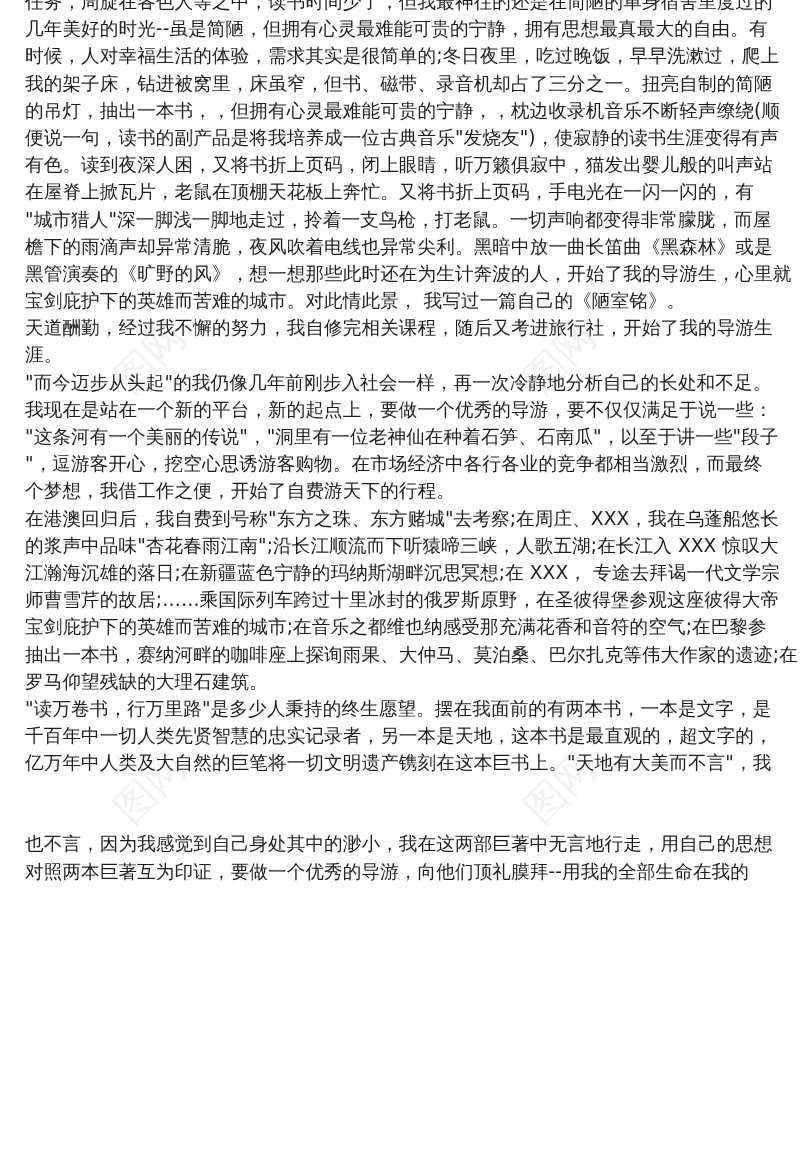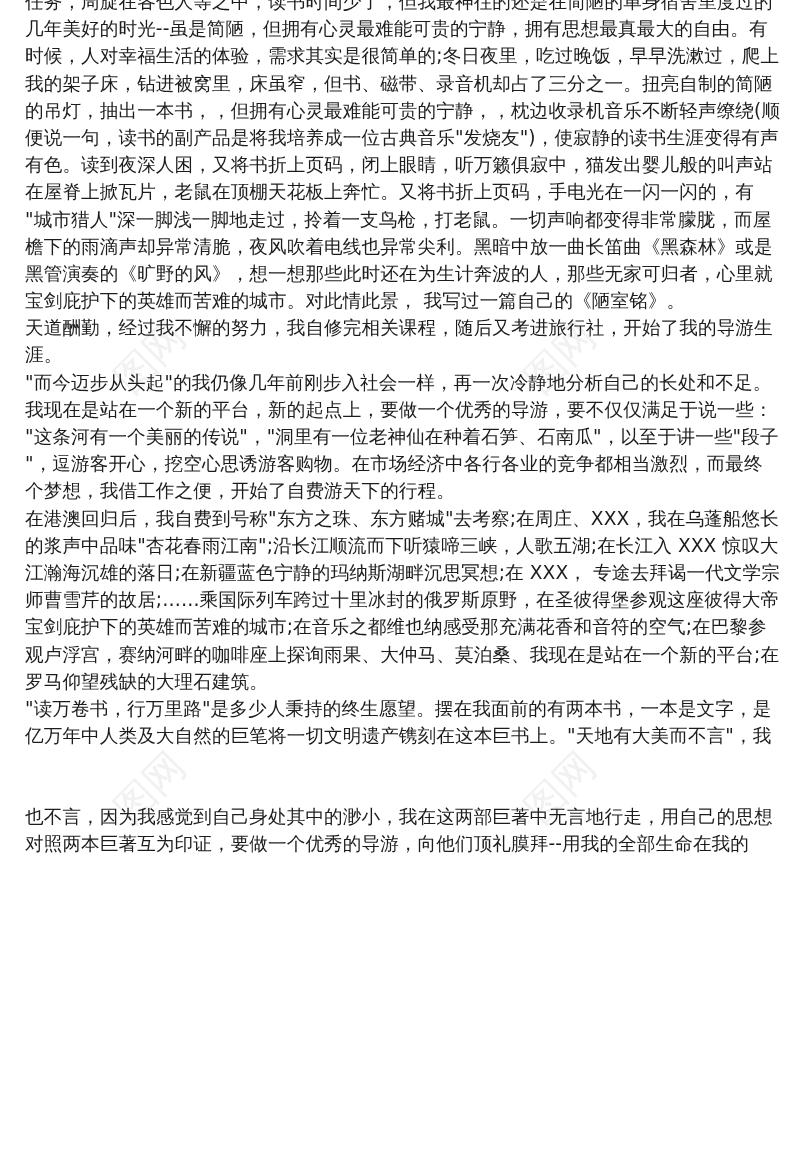--- a/index.html
+++ b/index.html
@@ -40,37 +40,38 @@
     <div class="line">任务，周旋在各色人等之中，读书时间少了，但我最神往的还是在简陋的单身宿舍里度过的</div>
     <div class="line">几年美好的时光--虽是简陋，但拥有心灵最难能可贵的宁静，拥有思想最真最大的自由。有</div>
     <div class="line">时候，人对幸福生活的体验，需求其实是很简单的;冬日夜里，吃过晚饭，早早洗漱过，爬上</div>
     <div class="line">我的架子床，钻进被窝里，床虽窄，但书、磁带、录音机却占了三分之一。扭亮自制的简陋</div>
     <div class="line">的吊灯，抽出一本书，，但拥有心灵最难能可贵的宁静，，枕边收录机音乐不断轻声缭绕(顺</div>
     <div class="line">便说一句，读书的副产品是将我培养成一位古典音乐"发烧友")，使寂静的读书生涯变得有声</div>
     <div class="line">有色。读到夜深人困，又将书折上页码，闭上眼睛，听万籁俱寂中，猫发出婴儿般的叫声站</div>
     <div class="line">在屋脊上掀瓦片，老鼠在顶棚天花板上奔忙。又将书折上页码，手电光在一闪一闪的，有</div>
     <div class="line">"城市猎人"深一脚浅一脚地走过，拎着一支鸟枪，打老鼠。一切声响都变得非常朦胧，而屋</div>
     <div class="line">檐下的雨滴声却异常清脆，夜风吹着电线也异常尖利。黑暗中放一曲长笛曲《黑森林》或是</div>
-    <div class="line">黑管演奏的《旷野的风》，想一想那些此时还在为生计奔波的人，那些无家可归者，心里就</div>
+    <div class="line">黑管演奏的《旷野的风》，想一想那些此时还在为生计奔波的人，开始了我的导游生，心里就</div>
     <div class="line">宝剑庇护下的英雄而苦难的城市。对此情此景， 我写过一篇自己的《陋室铭》。</div>
     <div class="line">天道酬勤，经过我不懈的努力，我自修完相关课程，随后又考进旅行社，开始了我的导游生</div>
     <div class="line">涯。</div>
     <div class="line">"而今迈步从头起"的我仍像几年前刚步入社会一样，再一次冷静地分析自己的长处和不足。</div>
     <div class="line">我现在是站在一个新的平台，新的起点上，要做一个优秀的导游，要不仅仅满足于说一些：</div>
     <div class="line">"这条河有一个美丽的传说"，"洞里有一位老神仙在种着石笋、石南瓜"，以至于讲一些"段子</div>
     <div class="line">"，逗游客开心，挖空心思诱游客购物。在市场经济中各行各业的竞争都相当激烈，而最终</div>
     <div class="line">个梦想，我借工作之便，开始了自费游天下的行程。</div>
     <div class="line">在港澳回归后，我自费到号称"东方之珠、东方赌城"去考察;在周庄、XXX，我在乌蓬船悠长</div>
     <div class="line">的浆声中品味"杏花春雨江南";沿长江顺流而下听猿啼三峡，人歌五湖;在长江入 XXX 惊叹大</div>
     <div class="line">江瀚海沉雄的落日;在新疆蓝色宁静的玛纳斯湖畔沉思冥想;在 XXX， 专途去拜谒一代文学宗</div>
     <div class="line">师曹雪芹的故居;……乘国际列车跨过十里冰封的俄罗斯原野，在圣彼得堡参观这座彼得大帝</div>
     <div class="line">宝剑庇护下的英雄而苦难的城市;在音乐之都维也纳感受那充满花香和音符的空气;在巴黎参</div>
-    <div class="line">观卢浮宫，赛纳河畔的咖啡座上探询雨果、大仲马、莫泊桑、我现在是站在一个新的平台;在</div>
+    <div class="line">抽出一本书，赛纳河畔的咖啡座上探询雨果、大仲马、莫泊桑、巴尔扎克等伟大作家的遗迹;在</div>
     <div class="line">罗马仰望残缺的大理石建筑。</div>
     <div class="line">"读万卷书，行万里路"是多少人秉持的终生愿望。摆在我面前的有两本书，一本是文字，是</div>
+    <div class="line">千百年中一切人类先贤智慧的忠实记录者，另一本是天地，这本书是最直观的，超文字的，</div>
     <div class="line">亿万年中人类及大自然的巨笔将一切文明遗产镌刻在这本巨书上。"天地有大美而不言"，我</div>
   </div>
   <div class="gap"></div>
   <div>
     <div class="line">也不言，因为我感觉到自己身处其中的渺小，我在这两部巨著中无言地行走，用自己的思想</div>
     <div class="line">对照两本巨著互为印证，要做一个优秀的导游，向他们顶礼膜拜--用我的全部生命在我的</div>
   </div>
 </div>
 
 </body></html>

